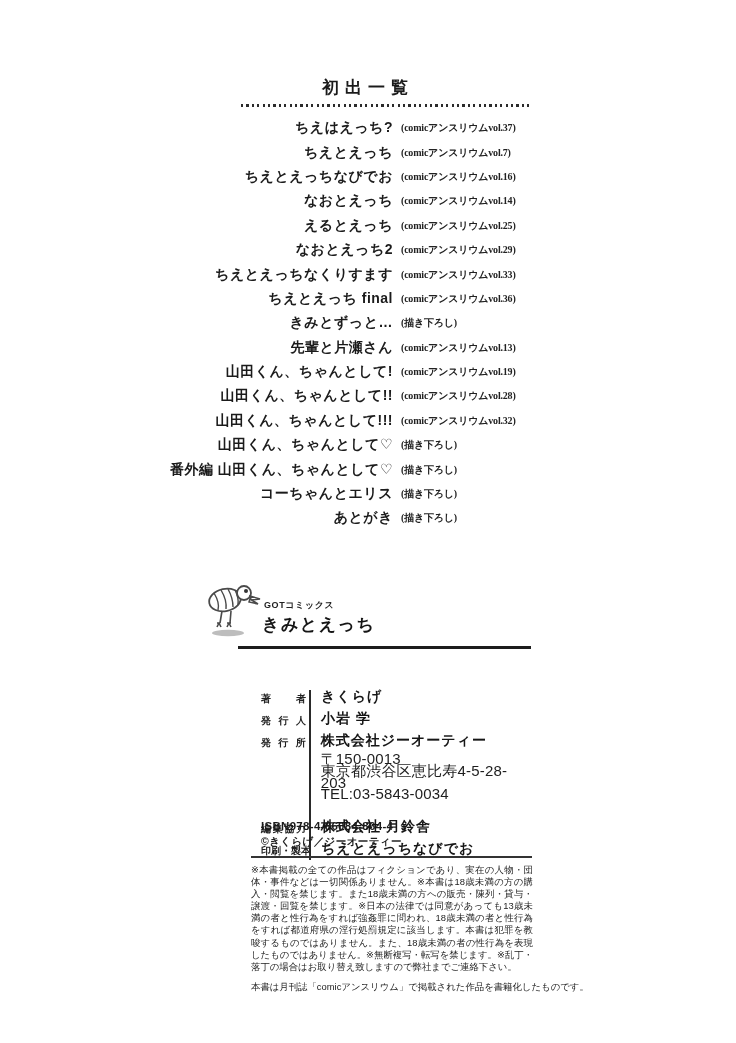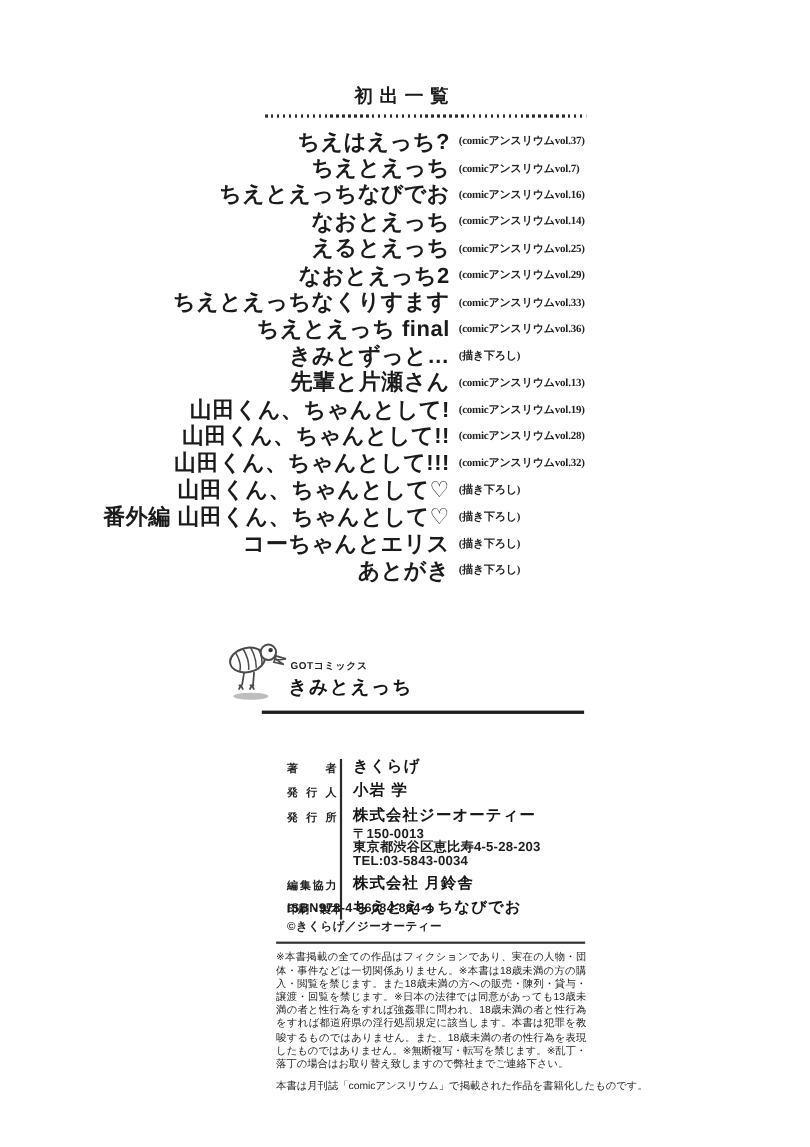--- a/index.html
+++ b/index.html
@@ -18,23 +18,22 @@
     letter-spacing:6px;color:#1b1b1b;
   }
   .fp-dotline{
     position:absolute;top:104px;left:241px;width:292px;height:3px;
     background:repeating-linear-gradient(to right,#2b2b2b 0 2.2px,transparent 2.2px 5.4px);
   }
   .fp-list{position:absolute;top:116px;left:0;width:736px;}
   .fp-row{display:flex;align-items:center;height:24.4px;}
   .fp-work{
     width:393px;text-align:right;
-    font-size:20px;font-weight:700;letter-spacing:0.5px;color:#1b1b1b;
+    font-size:14px;font-weight:700;letter-spacing:0.5px;color:#1b1b1b;
     white-space:nowrap;
-    margin-left:16px;
   }
   .fp-src{
     padding-left:8px;font-size:10px;font-weight:600;color:#222;
     letter-spacing:-0.2px;white-space:nowrap;font-family:Liberation Serif, serif;
   }
   
   .bird{position:absolute;left:202px;top:580px;}
   .imprint{
     position:absolute;left:264px;top:599px;
     font-size:9px;font-weight:700;letter-spacing:0.6px;color:#222;
@@ -55,22 +54,22 @@
     width:48px;box-sizing:border-box;padding:4px 3px 0 0;
     font-size:10px;font-weight:600;color:#222;
     text-align:justify;text-align-last:justify;
     white-space:nowrap;letter-spacing:0;
   }
   .credit-body{padding-left:12px;}
   .credit-value{
     font-size:14px;font-weight:700;letter-spacing:1px;color:#161616;white-space:nowrap;
   }
   .credit-sub{
-    margin-top:3px;margin-bottom:2px;
-    font-size:12px;font-weight:700;line-height:11.8px;letter-spacing:0.2px;color:#1e1e1e;
+    margin-top:3px;margin-bottom:14px;
+    font-size:15px;font-weight:400;line-height:11.8px;letter-spacing:0.2px;color:#1e1e1e;
   }
   .isbn{
     position:absolute;left:261px;top:820px;
     font-size:11.5px;font-weight:700;letter-spacing:0.3px;color:#1b1b1b;
   }
   .copyright{
     position:absolute;left:261px;top:835px;
     font-size:10.5px;font-weight:600;letter-spacing:0.4px;color:#1e1e1e;
   }
   .rule2{position:absolute;left:251px;top:856px;width:281px;height:2px;background:#333;}

